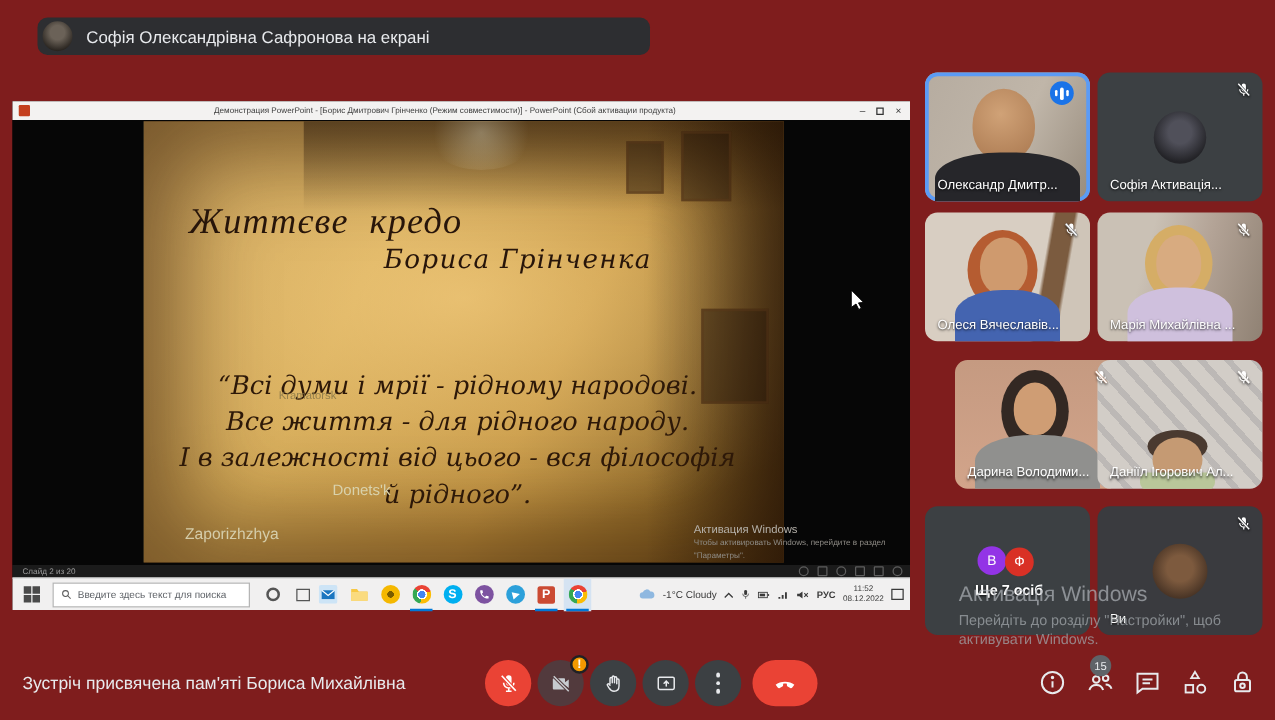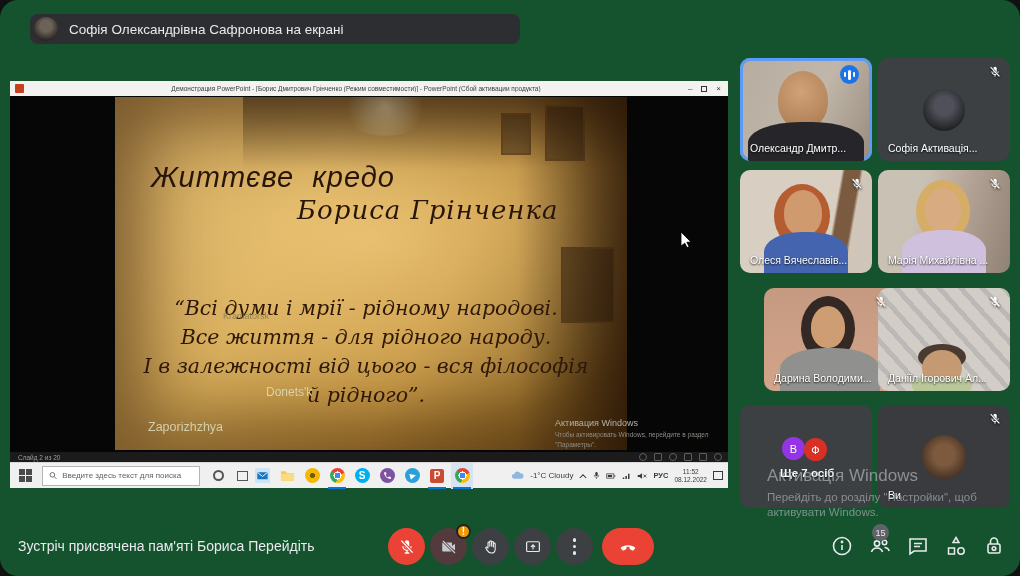--- a/index.html
+++ b/index.html
@@ -1,17 +1,17 @@
 <!DOCTYPE html>
 <html><head>
 <meta charset="utf-8">
 <style>
   * { margin:0; padding:0; box-sizing:border-box; }
   body { background:#111; font-family:"Liberation Sans", sans-serif; }
-  .stage { position:relative; width:1020px; height:576px; background:#14532d; overflow:hidden;border-radius:18px; }
+  .stage { position:relative; width:1020px; height:576px; background:#7f1d1d; overflow:hidden; }
 
   
   .banner { position:absolute; left:30px; top:14px; width:490px; height:30px;
     background:#2d2e31; border-radius:8px; display:flex; align-items:center; gap:11px; padding-left:4px; }
   .banner .avatar { width:24px; height:24px; border-radius:50%;
     background:radial-gradient(circle at 50% 38%, #6b6258 0 30%, #2a2520 75%); }
   .banner .btxt { color:#e8eaed; font-size:13.5px; }
 
   
   .share { position:absolute; left:10px; top:81px; width:718px; height:407px; background:#070707; }
@@ -33,24 +33,24 @@
     background:radial-gradient(circle,rgba(255,244,205,.65),rgba(255,244,205,0) 70%); }
   .dark-right { position:absolute; right:0; top:0; width:110px; height:100%;
     background:linear-gradient(90deg, rgba(28,13,4,0), rgba(24,10,2,.55)); }
   .dark-top { position:absolute; right:0; top:0; width:75%; height:72px;
     background:linear-gradient(180deg, rgba(24,10,2,.45), rgba(24,10,2,0)); }
   .fr { position:absolute; background:rgba(32,16,7,.42); border:2px solid rgba(92,56,24,.45); }
   .fr1 { right:42px; top:8px;  width:40px; height:56px; }
   .fr2 { right:96px; top:16px; width:30px; height:42px; }
   .fr3 { right:12px; top:150px; width:54px; height:76px; }
 
-  .s-title1 { position:absolute; left:36px; top:64px; font-family:Liberation Sans, sans-serif; font-style:italic;
+  .s-title1 { position:absolute; left:36px; top:64px; font-family:Liberation Serif, serif; font-style:italic;
     font-size:29px; color:#27150a; white-space:pre; letter-spacing:1px; }
-  .s-title2 { position:absolute; left:182px; top:98px; font-family:"DejaVu Serif", serif; font-style:italic;
-    font-size:26px; color:#27150a; letter-spacing:1px; }
+  .s-title2 { position:absolute; left:192px; top:98px; font-family:"DejaVu Serif", serif; font-style:italic;
+    font-size:21px; color:#27150a; letter-spacing:1px; }
   .s-quote { position:absolute; left:0; right:10px; top:197px; text-align:center;
     font-family:"DejaVu Serif", serif; font-style:italic; font-size:20.5px; line-height:29px; color:#2d1808; }
   .map-l { position:absolute; font-family:Liberation Sans, sans-serif; }
   .map-kram { left:108px; top:214px; font-size:9px;  color:rgba(130,115,70,.8); }
   .map-don  { left:151px; top:288px; font-size:12px; color:#d9d2ac; }
   .map-zap  { left:33px;  top:323px; font-size:12.5px; color:#d5cdaa; }
   .s-wm { position:absolute; left:545px; top:322px; }
   .s-wm .w1 { font-size:9px;   color:#b5b1aa; }
   .s-wm .w2 { font-size:6.5px; color:#8f8c86; margin-top:3px; }
 
@@ -412,21 +412,21 @@
   </div>
 
   <div class="awm">
     <div class="a1">Активація Windows</div>
     <div class="a2">
       <div>Перейдіть до розділу "Настройки", щоб</div>
       <div>активувати Windows.</div>
     </div>
   </div>
 
-  <div class="meet-title">Зустріч присвячена пам'яті Бориса Перейдіть</div>
+  <div class="meet-title">Зустріч присвячена пам'яті Бориса Михайлівна</div>
 
   <div class="controls">
     <div class="cbtn red">
       <svg width="18" height="18" viewBox="0 0 24 24">
           <path fill="#fff" d="M12 14a3 3 0 0 0 3-3V6a3 3 0 0 0-6 0v5a3 3 0 0 0 3 3z"></path>
           <path fill="none" stroke="#fff" stroke-width="1.7" d="M6.5 11a5.5 5.5 0 0 0 11 0M12 16.5V20M9 20h6"></path>
           <line x1="4.5" y1="3.5" x2="19.5" y2="19.5" stroke="#ea4335" stroke-width="4"></line>
           <line x1="4.5" y1="3.5" x2="19.5" y2="19.5" stroke="#fff" stroke-width="1.8"></line>
         </svg>
     </div>

